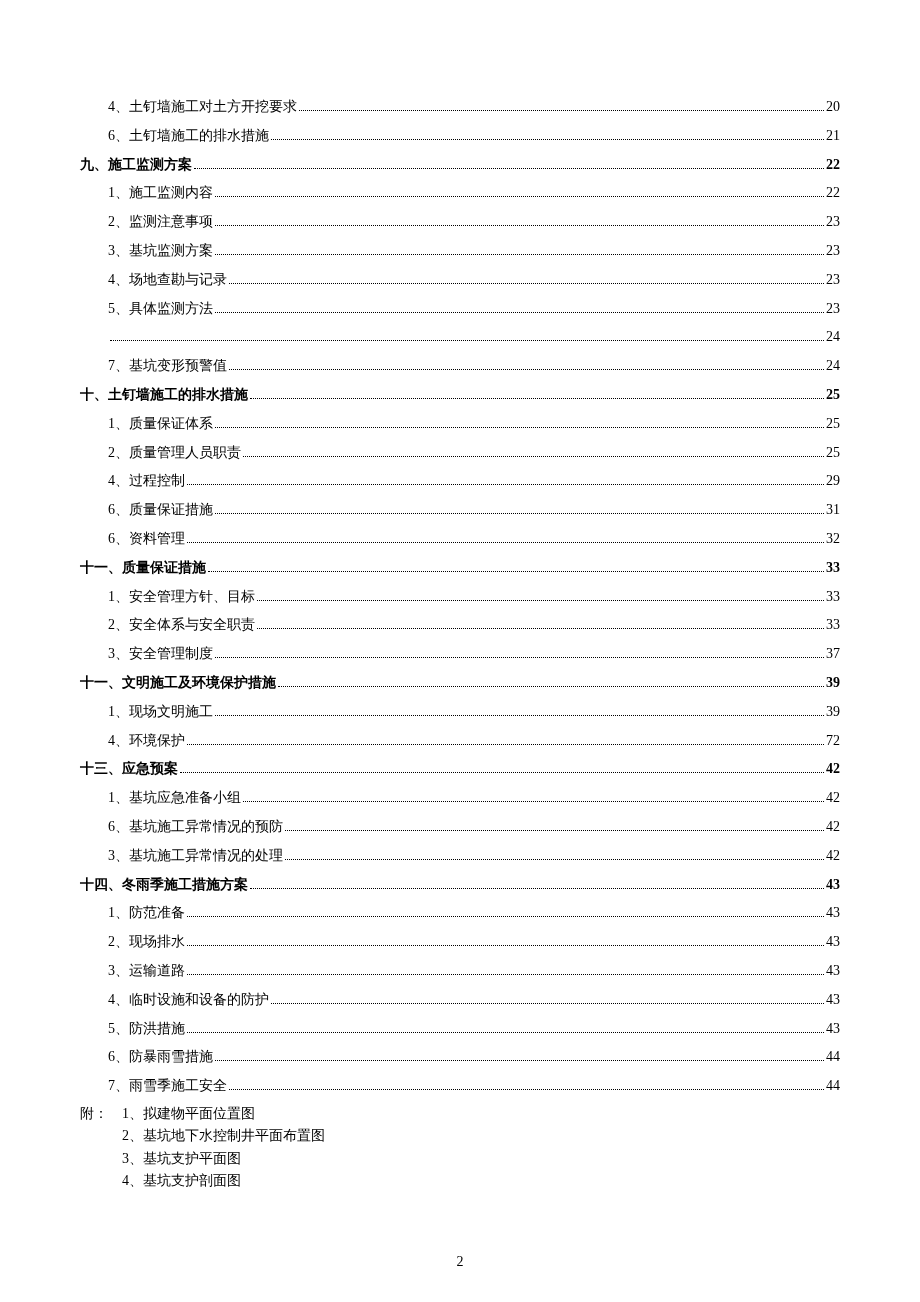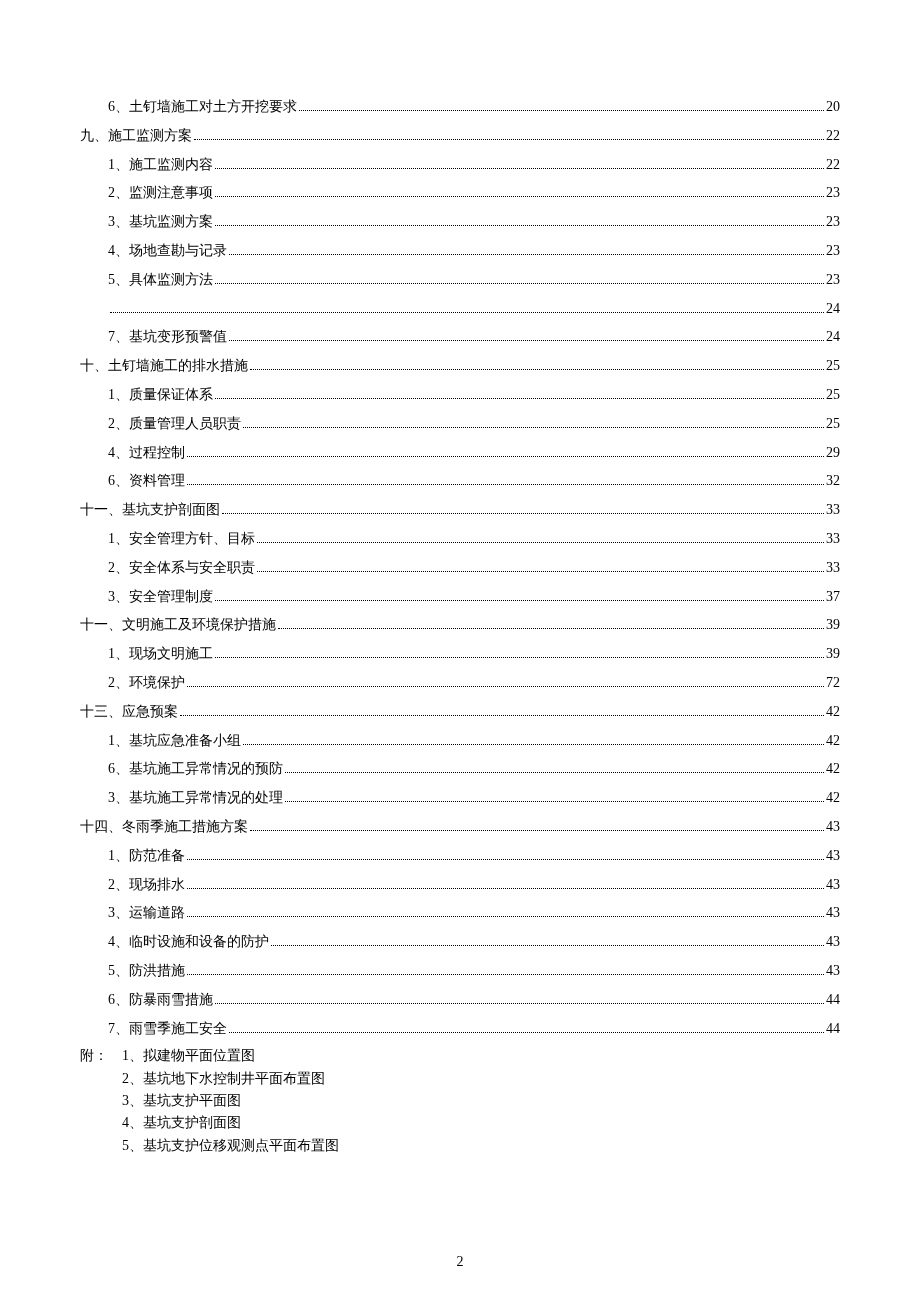--- a/index.html
+++ b/index.html
@@ -35,21 +35,21 @@
     height: 0.8em;
     min-width: 10px;
   }
   .toc-page {
     white-space: nowrap;
   }
   .sub {
     margin-left: 28px;
   }
   .h1 {
-    font-weight: normal;
+    font-weight: bold;
   }
   .attach {
     margin-left: 0;
     line-height: 1.6;
     margin-top: 4px;
   }
   .attach-row {
     display: flex;
   }
   .attach-label {
@@ -70,24 +70,29 @@
     text-align: center;
     font-size: 14px;
   }
 </style>
 </head>
 <body>
 
 <div class="page">
   <div id="toc-container">
       <div class="toc-line sub">
-        <span class="toc-label">6、土钉墙施工对土方开挖要求</span>
+        <span class="toc-label">4、土钉墙施工对土方开挖要求</span>
         <span class="toc-dots"></span>
         <span class="toc-page">20</span>
       </div>
+      <div class="toc-line sub">
+        <span class="toc-label">6、土钉墙施工的排水措施</span>
+        <span class="toc-dots"></span>
+        <span class="toc-page">21</span>
+      </div>
       <div class="toc-line">
         <span class="toc-label h1">九、施工监测方案</span>
         <span class="toc-dots"></span>
         <span class="toc-page h1">22</span>
       </div>
       <div class="toc-line sub">
         <span class="toc-label">1、施工监测内容</span>
         <span class="toc-dots"></span>
         <span class="toc-page">22</span>
       </div>
@@ -134,26 +139,31 @@
         <span class="toc-label">2、质量管理人员职责</span>
         <span class="toc-dots"></span>
         <span class="toc-page">25</span>
       </div>
       <div class="toc-line sub">
         <span class="toc-label">4、过程控制</span>
         <span class="toc-dots"></span>
         <span class="toc-page">29</span>
       </div>
       <div class="toc-line sub">
+        <span class="toc-label">6、质量保证措施</span>
+        <span class="toc-dots"></span>
+        <span class="toc-page">31</span>
+      </div>
+      <div class="toc-line sub">
         <span class="toc-label">6、资料管理</span>
         <span class="toc-dots"></span>
         <span class="toc-page">32</span>
       </div>
       <div class="toc-line">
-        <span class="toc-label h1">十一、基坑支护剖面图</span>
+        <span class="toc-label h1">十一、质量保证措施</span>
         <span class="toc-dots"></span>
         <span class="toc-page h1">33</span>
       </div>
       <div class="toc-line sub">
         <span class="toc-label">1、安全管理方针、目标</span>
         <span class="toc-dots"></span>
         <span class="toc-page">33</span>
       </div>
       <div class="toc-line sub">
         <span class="toc-label">2、安全体系与安全职责</span>
@@ -169,21 +179,21 @@
         <span class="toc-label h1">十一、文明施工及环境保护措施</span>
         <span class="toc-dots"></span>
         <span class="toc-page h1">39</span>
       </div>
       <div class="toc-line sub">
         <span class="toc-label">1、现场文明施工</span>
         <span class="toc-dots"></span>
         <span class="toc-page">39</span>
       </div>
       <div class="toc-line sub">
-        <span class="toc-label">2、环境保护</span>
+        <span class="toc-label">4、环境保护</span>
         <span class="toc-dots"></span>
         <span class="toc-page">72</span>
       </div>
       <div class="toc-line">
         <span class="toc-label h1">十三、应急预案</span>
         <span class="toc-dots"></span>
         <span class="toc-page h1">42</span>
       </div>
       <div class="toc-line sub">
         <span class="toc-label">1、基坑应急准备小组</span>
@@ -243,19 +253,18 @@
     </div>
 
   <div class="attach">
     <div class="attach-row">
       <span class="attach-label">附：</span>
       <span class="attach-items" id="attach-items">
           <div class="attach-item">1、拟建物平面位置图</div>
           <div class="attach-item">2、基坑地下水控制井平面布置图</div>
           <div class="attach-item">3、基坑支护平面图</div>
           <div class="attach-item">4、基坑支护剖面图</div>
-          <div class="attach-item">5、基坑支护位移观测点平面布置图</div>
         </span>
     </div>
   </div>
 
   <div class="page-number">2</div>
 </div>
 
 </body></html>

